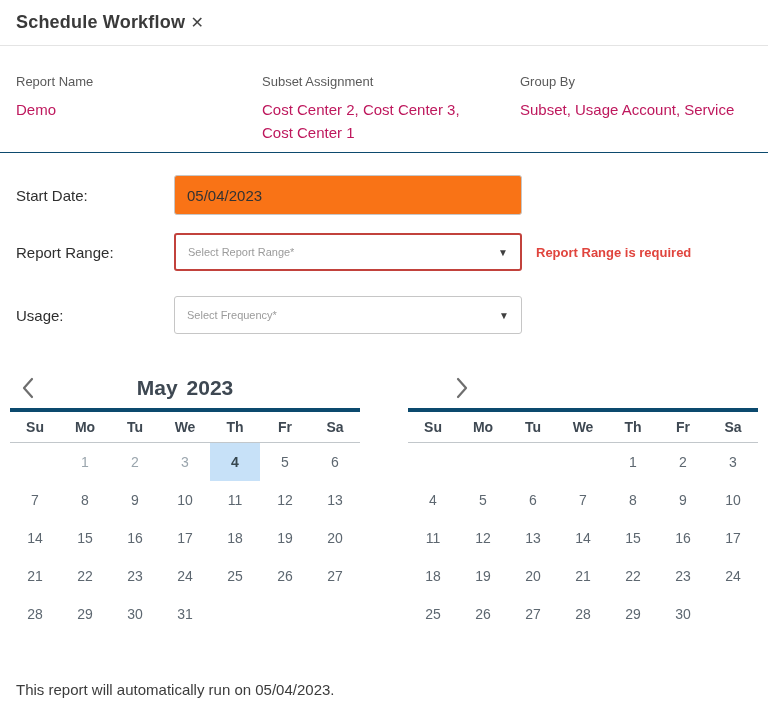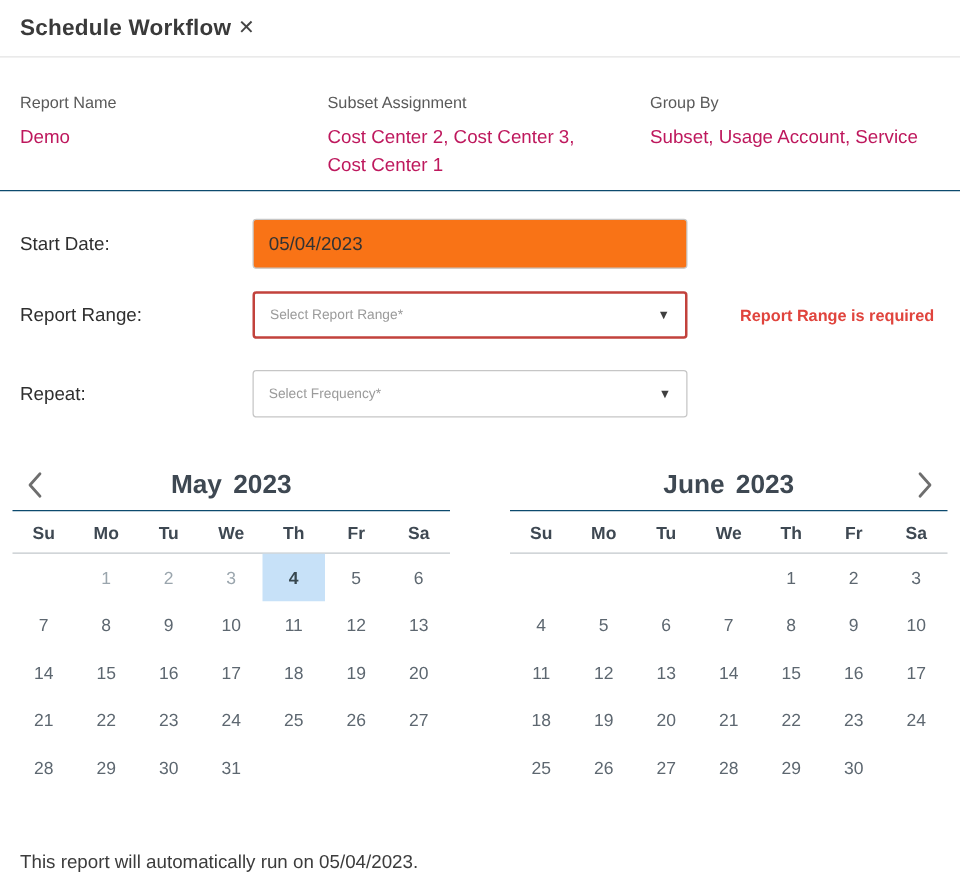--- a/index.html
+++ b/index.html
@@ -23,21 +23,21 @@
   }
   .summary-col1 { width: 246px; }
   .summary-col2 { width: 258px; }
   .summary-col3 { flex: 1; }
   .summary-label { font-size: 13px; color: #5a5a5a; line-height: 16px; }
   .summary-value { font-size: 15px; font-weight: 400; color: #be185d; margin-top: 8px; line-height: 23px; }
   .summary-col2 .summary-value { max-width: 215px; }
 
   
   .form-area { padding: 22px 16px 0 16px; }
-  .form-row { display: flex; align-items: center; gap: 28px; }
+  .form-row { display: flex; align-items: center; }
   .form-row.row-start { margin-bottom: 18px; }
   .form-row.row-range { margin-bottom: 25px; }
   .form-label { width: 158px; font-size: 15px; color: #2f2f2f; }
   .text-input {
     width: 348px; height: 40px; border: 1px solid #c6c6c6; border-radius: 3px;
     font-family: "Liberation Sans", sans-serif; font-size: 15px; color: #333;
     padding: 0 12px; outline: none; background: #f97316;
   }
   .dropdown {
     width: 348px; height: 38px; border: 1px solid #c6c6c6; border-radius: 3px;
@@ -56,21 +56,21 @@
   .cal-nav {
     width: 36px; height: 36px; background: none; border: none; cursor: pointer;
     display: flex; align-items: center; justify-content: center; padding: 0;
   }
   .cal-nav svg { stroke: #6e6e6e; }
   .cal-title { flex: 1; text-align: center; font-size: 21px; font-weight: 700; color: #3e4852; }
   .cal-title .yr { margin-left: 9px; }
   .cal-spacer { width: 36px; }
   .cal-weekdays {
     display: grid; grid-template-columns: repeat(7, 50px); height: 35px; align-items: center;
-    border-top: 1px solid #0c4a6e; border-bottom: 1px solid #c2c7cb;
+    border-top: 4px solid #0c4a6e; border-bottom: 1px solid #c2c7cb;
   }
   .cal-weekday { text-align: center; font-size: 14px; font-weight: 700; color: #3e4852; }
   .cal-grid { display: grid; grid-template-columns: repeat(7, 50px); grid-auto-rows: 38px; }
   .cal-day {
     display: flex; align-items: center; justify-content: center;
     font-size: 14px; color: #5d6770; cursor: pointer;
   }
   .cal-day.empty { cursor: default; }
   .cal-day.muted { color: #9aa5ad; }
   .cal-day.selected { background: #c7e1f8; color: #37474f; font-weight: 700; }
@@ -108,21 +108,21 @@
   </div>
   <div class="form-row row-range">
     <div class="form-label">Report Range:</div>
     <div class="dropdown error-border">
       <span class="dropdown-placeholder">Select Report Range*</span>
       <span class="caret-icon">▼</span>
     </div>
     <div class="error-text">Report Range is required</div>
   </div>
   <div class="form-row">
-    <div class="form-label">Repeat:</div>
+    <div class="form-label">Usage:</div>
     <div class="dropdown">
       <span class="dropdown-placeholder">Select Frequency*</span>
       <span class="caret-icon">▼</span>
     </div>
   </div>
 </div>
 
 <div class="calendars">
   <div class="calendar">
     <div class="cal-header">
@@ -180,23 +180,20 @@
         <div class="cal-day">31</div>
         <div class="cal-day empty"></div>
         <div class="cal-day empty"></div>
         <div class="cal-day empty"></div>
       </div>
   </div>
 
   <div class="calendar">
     <div class="cal-header">
       <div class="cal-spacer"></div>
-      <div class="cal-title">
-        <span>June</span><span class="yr">2023</span>
-      </div>
       <button class="cal-nav">
         <svg width="14" height="22" viewBox="0 0 14 22" fill="none">
             <path d="M3 2 L11 11 L3 20" stroke-width="2.2" stroke-linecap="round" stroke-linejoin="round"></path>
           </svg>
       </button>
     </div>
     <div class="cal-weekdays">
         <div class="cal-weekday">Su</div>
         <div class="cal-weekday">Mo</div>
         <div class="cal-weekday">Tu</div>

